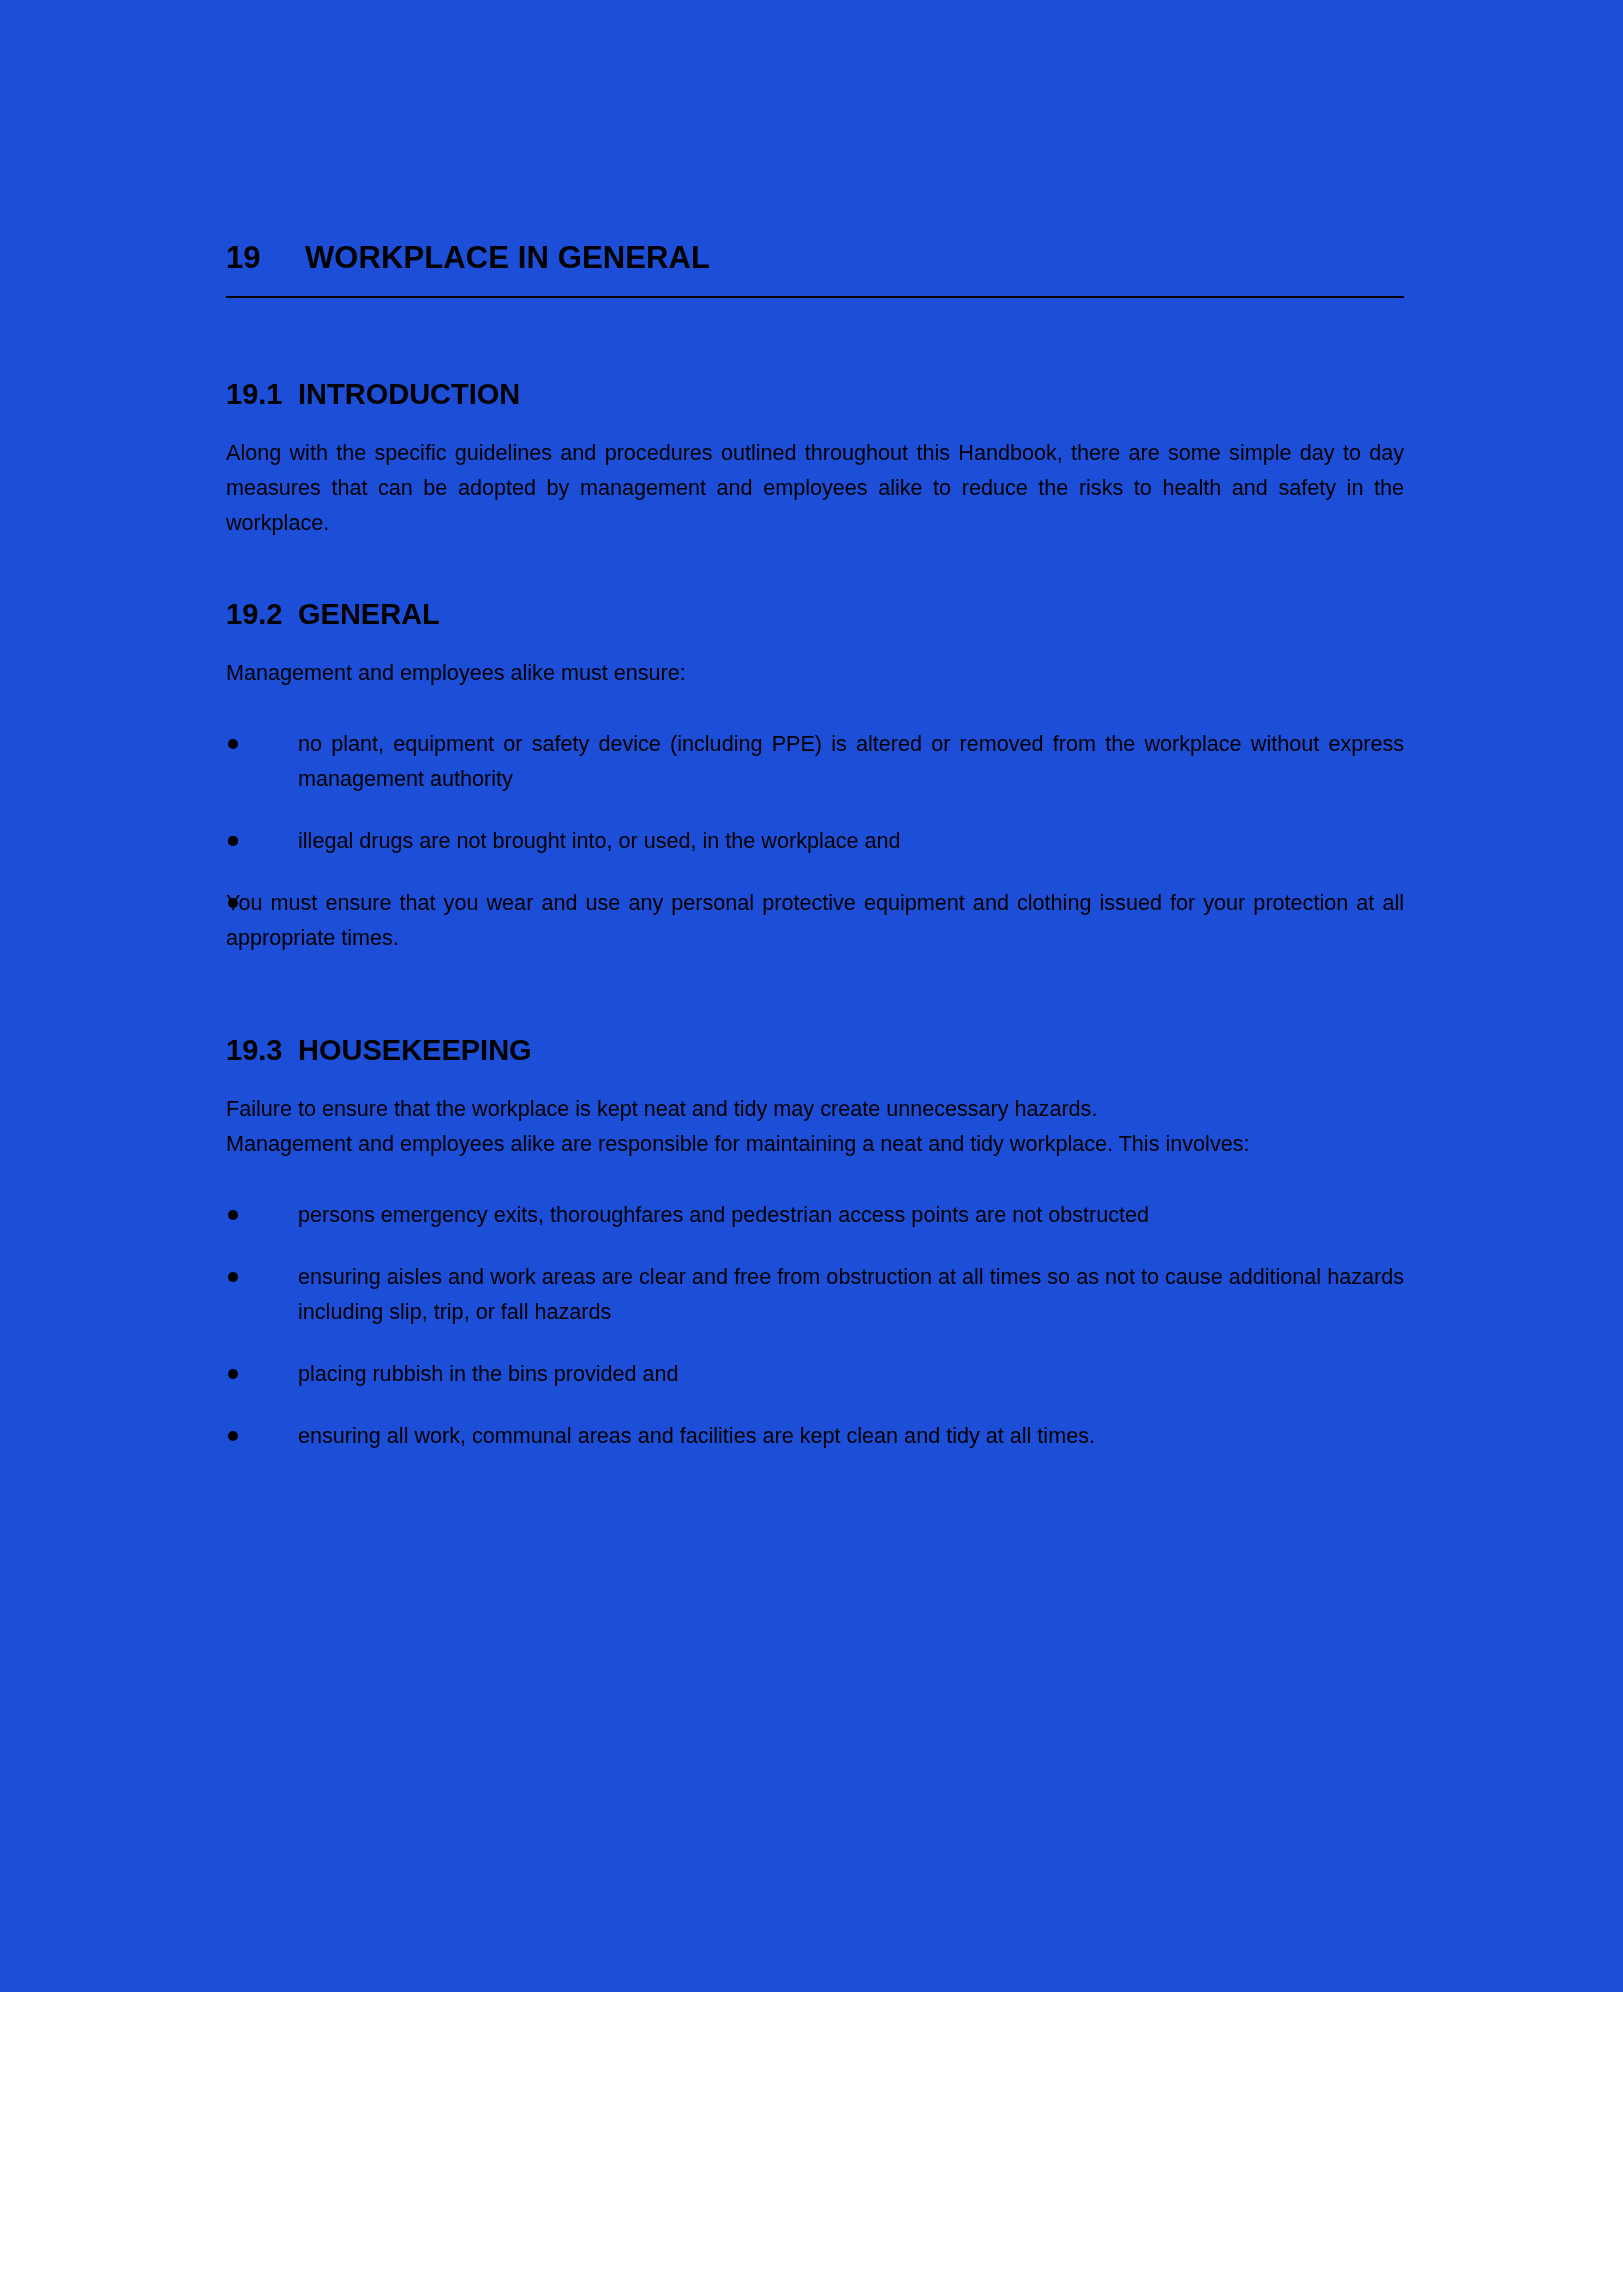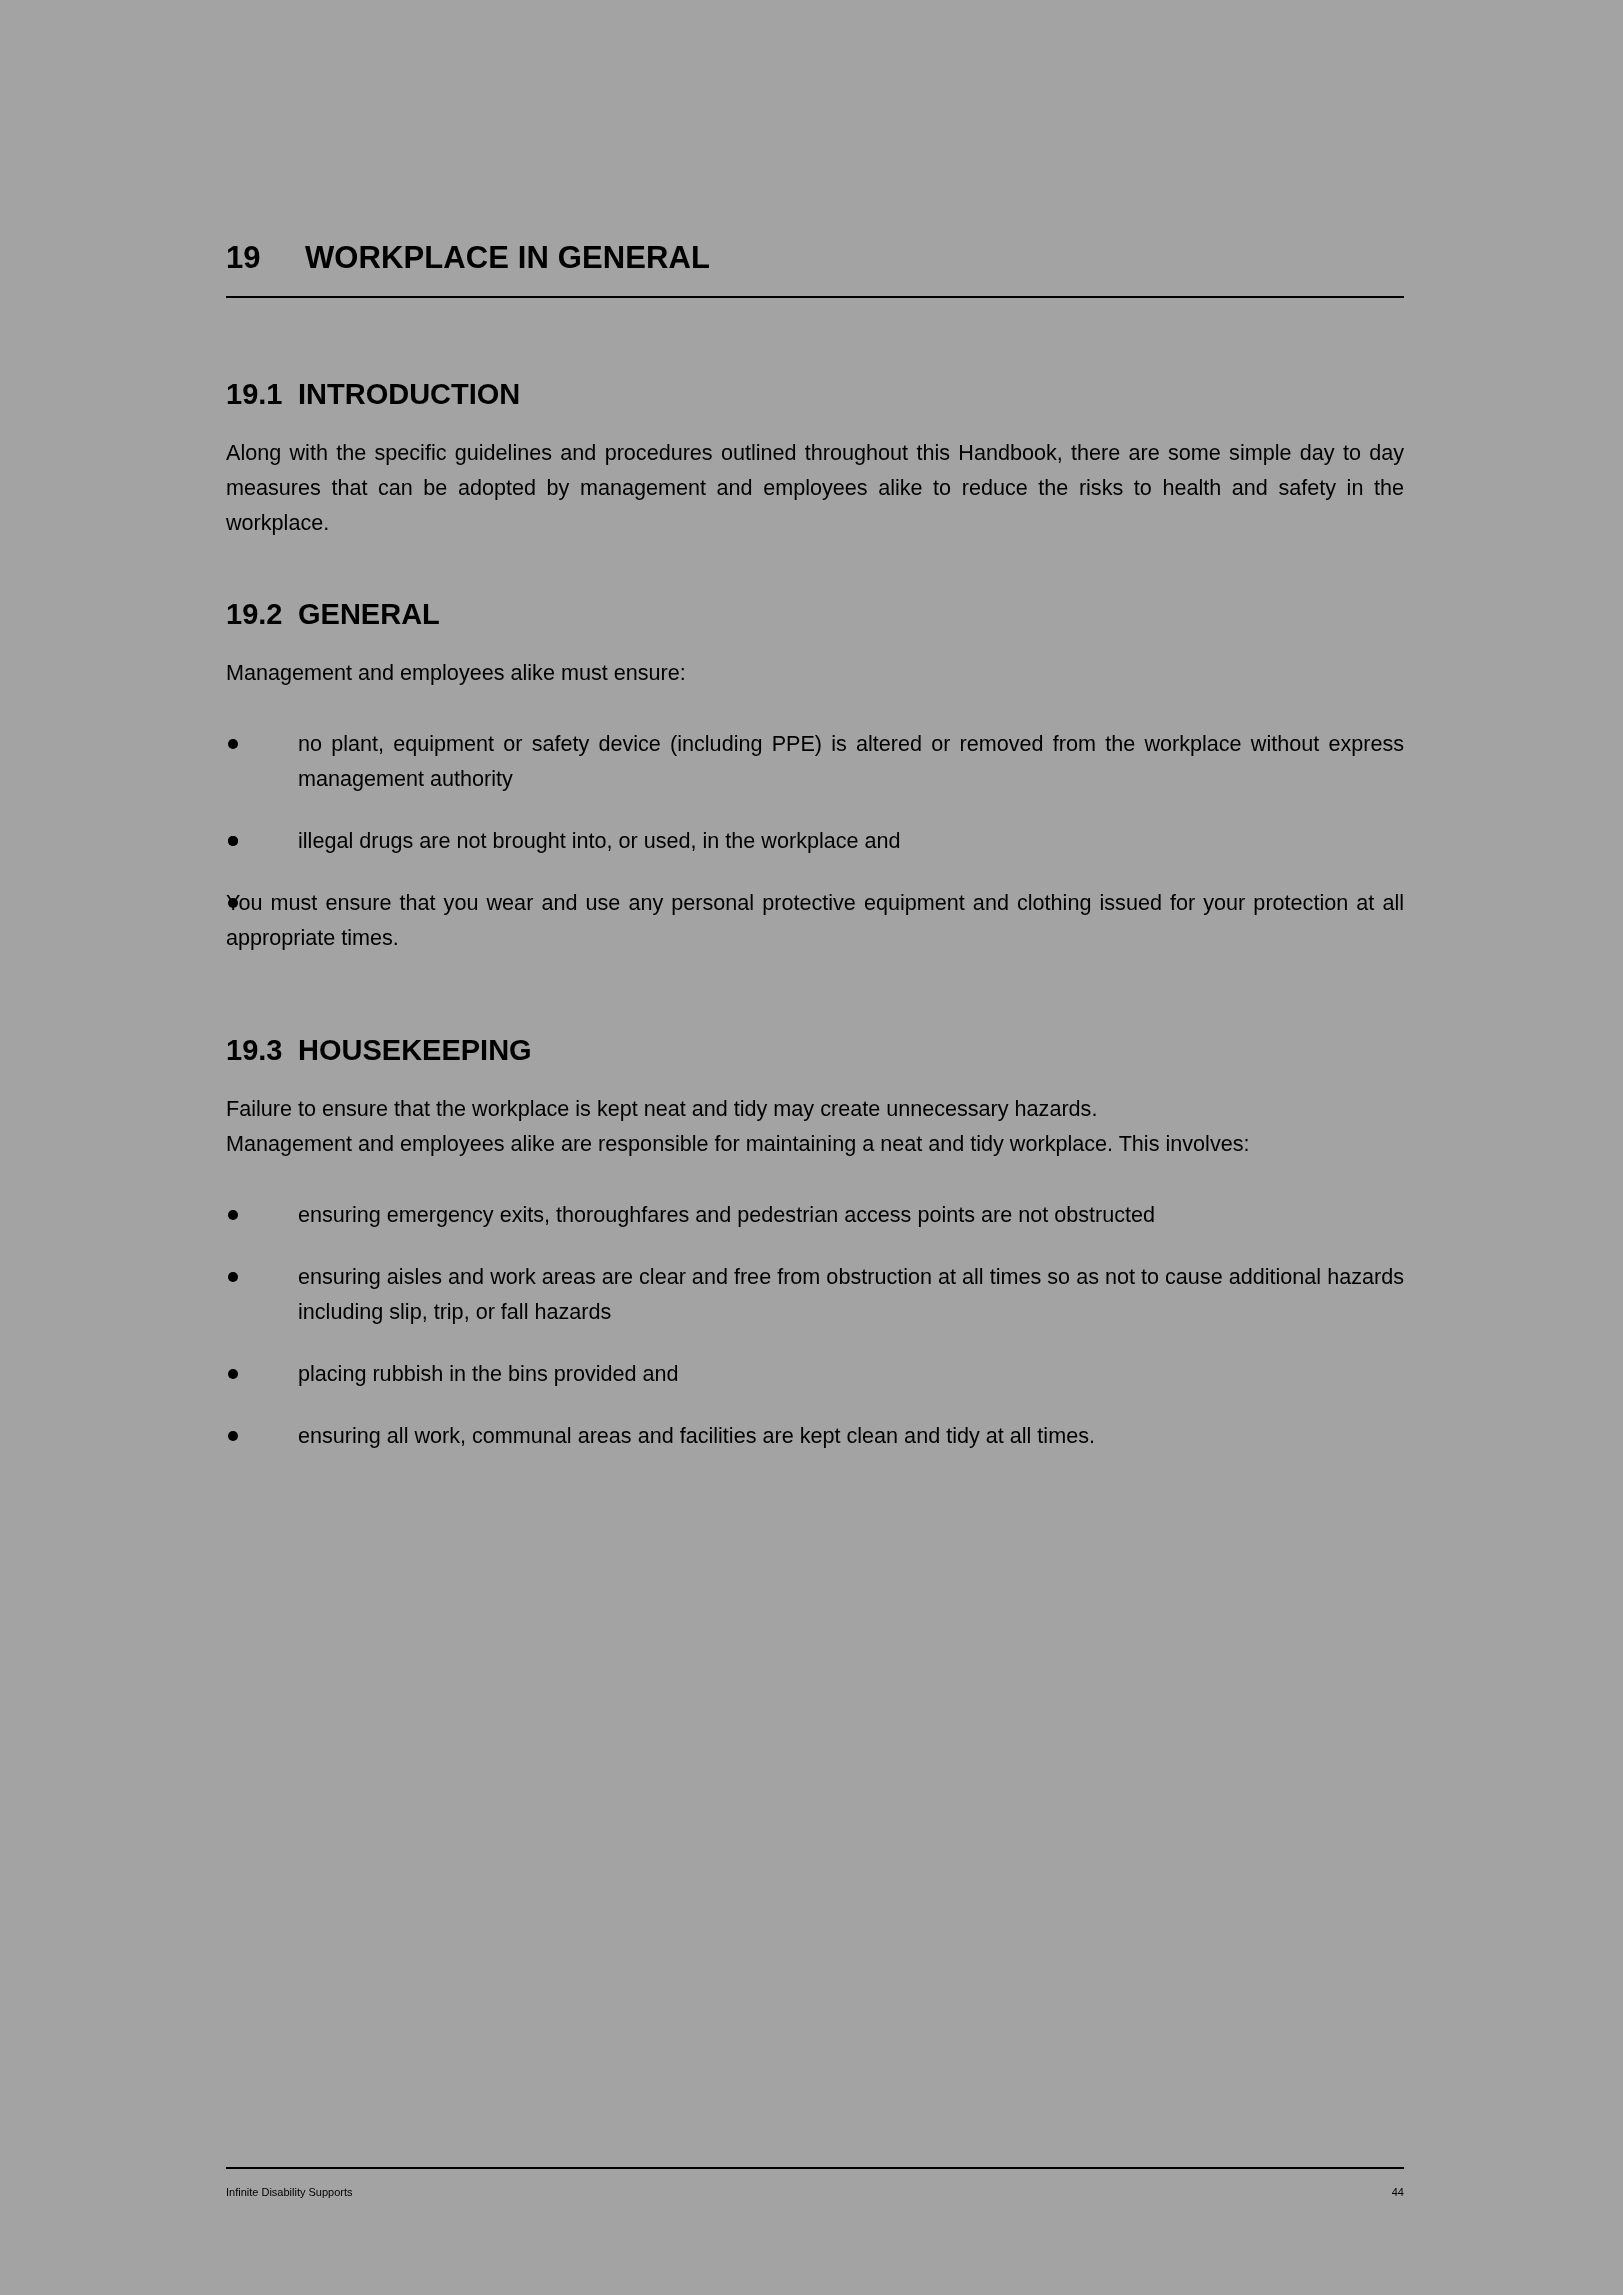--- a/index.html
+++ b/index.html
@@ -4,22 +4,22 @@
 <style>
   html, body {
     margin: 0;
     padding: 0;
     background: #ffffff;
   }
 
   .page {
     position: relative;
     width: 1624px;
-    height: 2295px;
-    background: #a3a3a3;
+    height: 1992px;
+    background: #1d4ed8;
     box-sizing: border-box;
     font-family: "Liberation Sans", sans-serif;
     color: #000000;
     overflow: hidden;
   }
 
   
   .content {
     position: absolute;
     left: 226px;
@@ -170,21 +170,21 @@
 
     <h2 class="section-heading h-19-3"><span class="num">19.3</span><span>HOUSEKEEPING</span></h2>
 
     <p class="body nojust p-failure">Failure to ensure that the workplace is kept neat and tidy may create unnecessary hazards.</p>
 
     <p class="body nojust p-maintain">Management and employees alike are responsible for maintaining a neat and tidy workplace. This involves:</p>
 
     <ul class="bullets first">
       <li class="nojust">
         <span class="dot"></span>
-        <span>ensuring emergency exits, thoroughfares and pedestrian access points are not obstructed</span>
+        <span>persons emergency exits, thoroughfares and pedestrian access points are not obstructed</span>
       </li>
       <li>
         <span class="dot"></span>
         <span>ensuring aisles and work areas are clear and free from obstruction at all times so as not to cause additional hazards including slip, trip, or fall hazards</span>
       </li>
       <li class="nojust">
         <span class="dot"></span>
         <span>placing rubbish in the bins provided and</span>
       </li>
       <li class="nojust">

